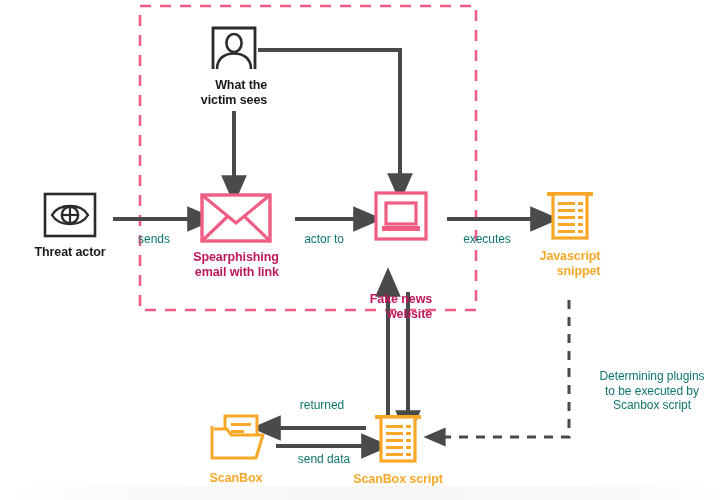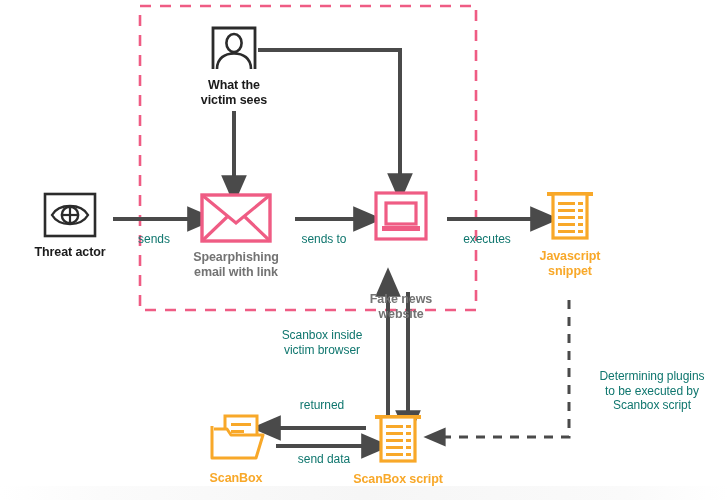--- a/index.html
+++ b/index.html
@@ -30,26 +30,26 @@
   }
   .node .glyph{
     display:block;
     line-height:0;
   }
   .node .cap{
     margin-top:6px;
     font-size:12.5px;
     font-weight:bold;
     line-height:1.18;
-    text-align:center;
+    text-align:right;
     letter-spacing:-0.1px;
     white-space:pre-line;
   }
   .cap.dark{color:#1b1b1b;}
-  .cap.pink{color:#737373;}
+  .cap.pink{color:#be185d;}
   .cap.orange{color:#f8a829;}
 
   .edge-label{
     position:absolute;
     font-size:12px;
     color:#0f766e;
     line-height:1.22;
     text-align:center;
     white-space:pre-line;
     letter-spacing:-0.05px;
@@ -202,26 +202,24 @@
         </g>
         <path d="M5,13 L5,45 L49,45 L56,22 L24,22 L20,16 L7,16" fill="#fff" stroke="#f8a829" stroke-width="3" stroke-linejoin="round"></path>
       </svg>
     </span>
     <span class="cap orange">ScanBox
 plugins</span>
   </div>
 
   <div class="edge-label" style="left:121px; top:232px; width:66px;">sends</div>
 
-  <div class="edge-label" style="left:289px; top:232px; width:70px;">sends to</div>
+  <div class="edge-label" style="left:289px; top:232px; width:70px;">actor to</div>
 
   <div class="edge-label" style="left:447px; top:232px; width:80px;">executes</div>
 
-  <div class="edge-label" style="left:262px; top:328px; width:120px;">Scanbox inside
-victim browser</div>
 
 
   <div class="edge-label" style="left:580px; top:369px; width:144px; text-align:center;">Determining plugins
 to be executed by
 Scanbox script</div>
 
   <div class="edge-label" style="left:282px; top:398px; width:80px;">returned</div>
 
   <div class="edge-label" style="left:283px; top:452px; width:82px;">send data</div>
 

